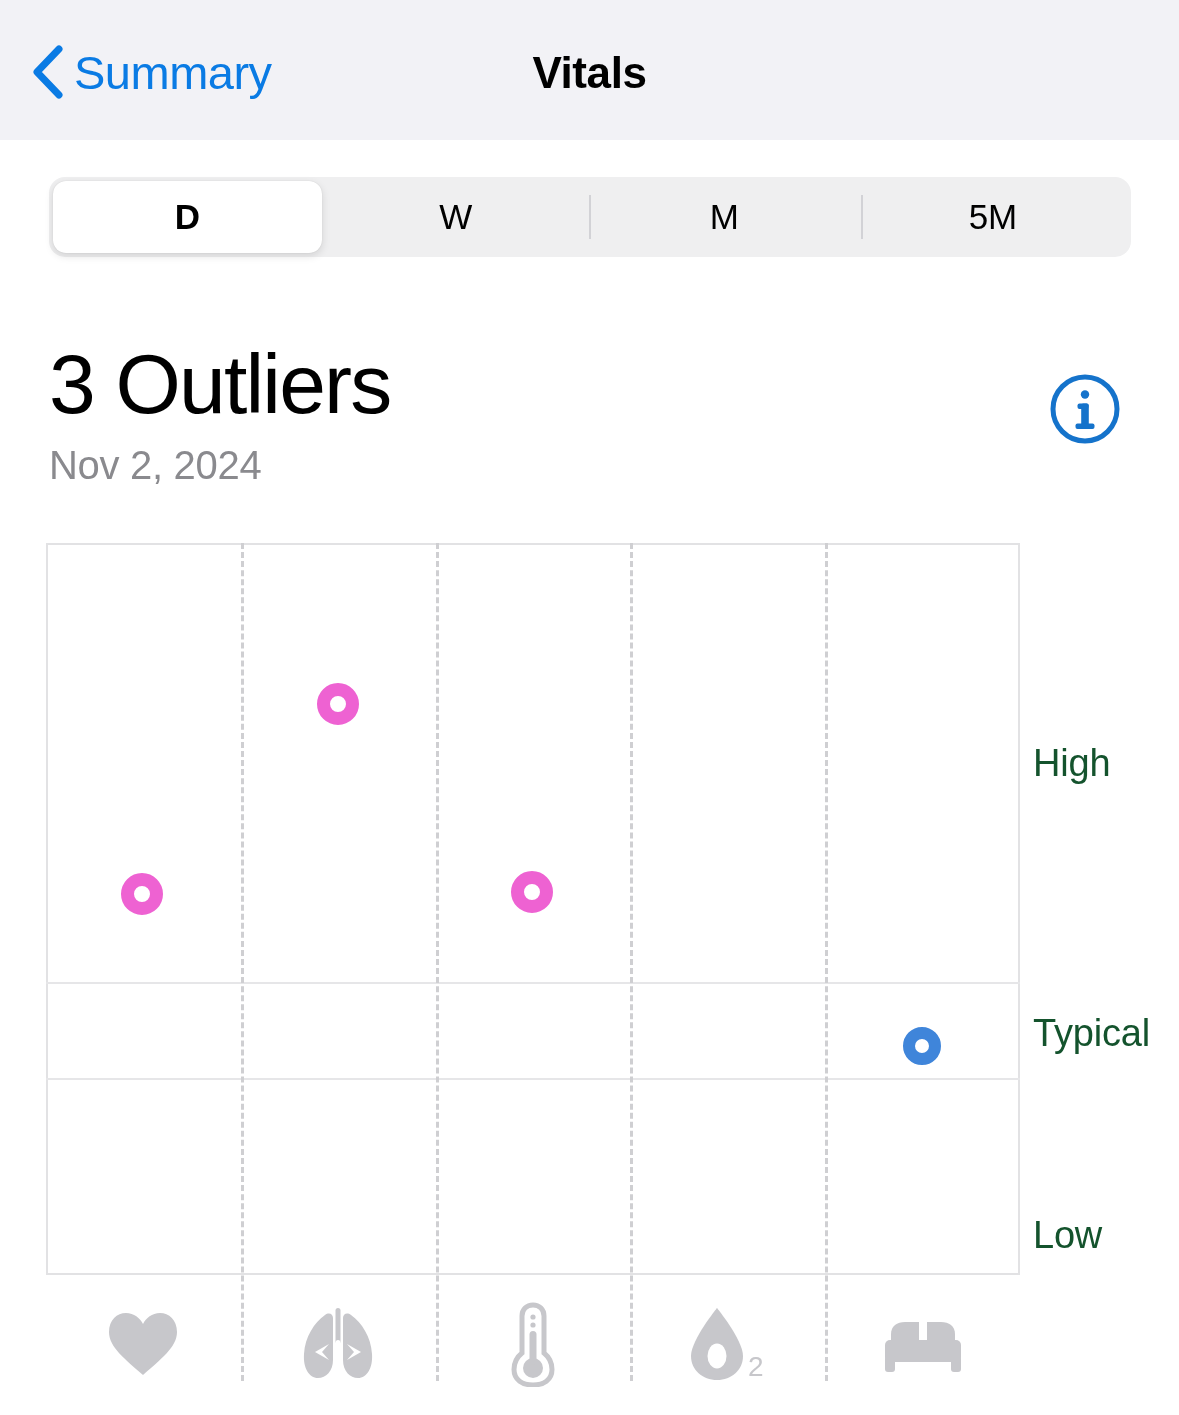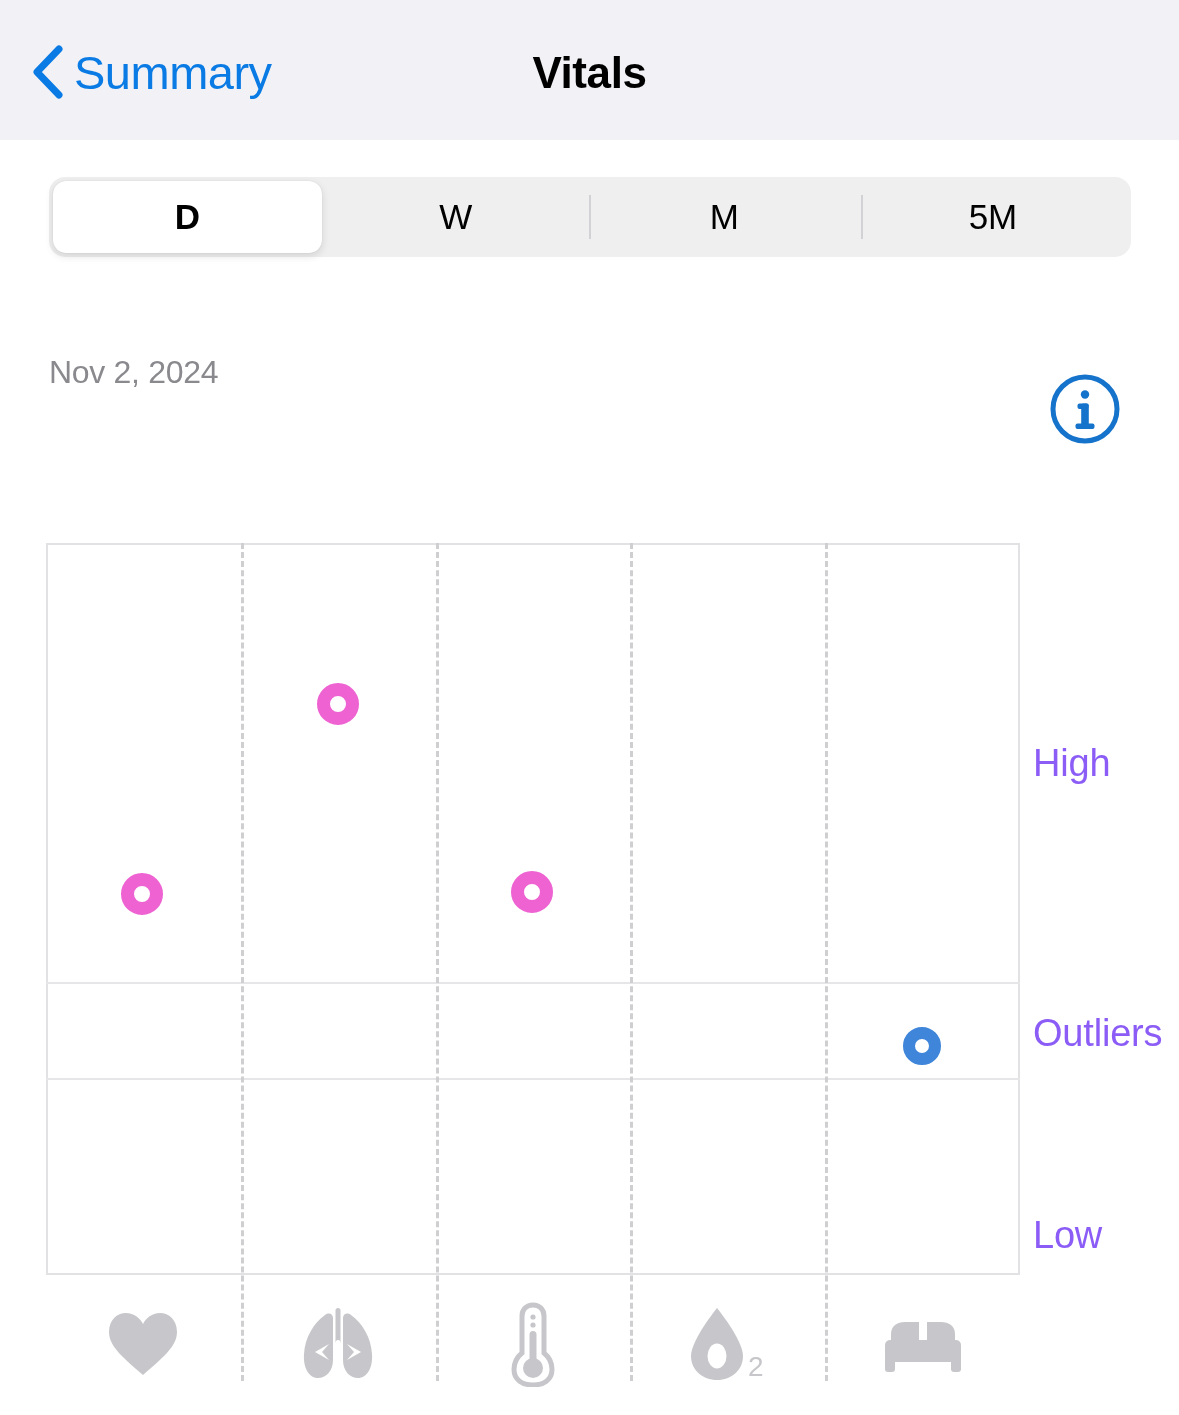--- a/index.html
+++ b/index.html
@@ -58,21 +58,21 @@
   .seg-div.d2 { left:812px; }
 
   
   .headline-wrap { position:absolute; left:49px; top:340px; }
   .headline {
     font-size:84px; font-weight:400; color:#000000;
     letter-spacing:-1.8px; line-height:1.06;
   }
   .subhead {
     margin-top:14px;
-    font-size:32px; color:#8A8A8E; letter-spacing:-0.3px; font-weight:400;
+    font-size:40px; color:#8A8A8E; letter-spacing:-0.3px; font-weight:400;
   }
   .info-btn {
     position:absolute; left:1048px; top:372px;
     width:74px; height:74px; cursor:pointer;
   }
 
   
   .chart {
     position:absolute; left:46px; top:543px;
     width:974px; height:732px;
@@ -90,21 +90,21 @@
   }
   .pt {
     position:absolute; border-radius:50%; background:transparent;
   }
   .pt.pink { border:13px solid #EE62D2; }
   .pt.blue { border:12px solid #3F85DA; }
 
   
   .band-label {
     position:absolute; left:1033px;
-    font-size:38px; color:#8b5cf6; letter-spacing:-0.2px; font-weight:400;
+    font-size:38px; color:#14532d; letter-spacing:-0.2px; font-weight:400;
   }
 
   
   .icon-row {
     position:absolute; left:46px; top:1285px; width:974px; height:120px;
   }
   .icon-cell {
     position:absolute; top:14px; width:90px; height:90px;
     display:flex; align-items:center; justify-content:center;
     cursor:pointer;
@@ -129,20 +129,21 @@
   <div class="segmented">
     <div class="seg-div d1"></div>
     <div class="seg-div d2"></div>
     <div class="seg-item selected">D</div>
     <div class="seg-item">W</div>
     <div class="seg-item">M</div>
     <div class="seg-item">5M</div>
   </div>
 
   <div class="headline-wrap">
+    <div class="headline">3 Outliers</div>
     <div class="subhead">Nov 2, 2024</div>
   </div>
 
   <div class="info-btn">
     <svg viewBox="0 0 74 74">
       <circle cx="37" cy="37" r="32" fill="none" stroke="#1573CB" stroke-width="5"></circle>
       <circle cx="37" cy="22.5" r="4.2" fill="#1573CB"></circle>
       <rect x="33.2" y="31.5" width="7.6" height="24" rx="2" fill="#1573CB"></rect>
       <rect x="27.5" y="51.5" width="19" height="5.6" rx="2" fill="#1573CB"></rect>
       <rect x="29.5" y="31.5" width="11" height="5.4" rx="2" fill="#1573CB"></rect>
@@ -160,21 +161,21 @@
     <div class="vgrid" style="left:584.4px;"></div>
     <div class="vgrid" style="left:779.2px;"></div>
 
     <div class="pt pink" style="left:75px;  top:330px; width:42px; height:42px;"></div>
     <div class="pt pink" style="left:271px; top:140px; width:42px; height:42px;"></div>
     <div class="pt pink" style="left:465px; top:328px; width:42px; height:42px;"></div>
     <div class="pt blue" style="left:857px; top:484px; width:38px; height:38px;"></div>
   </div>
 
   <div class="band-label" style="top:742px;">High</div>
-  <div class="band-label" style="top:1012px;">Outliers</div>
+  <div class="band-label" style="top:1012px;">Typical</div>
   <div class="band-label" style="top:1214px;">Low</div>
 
   <div class="icon-row">
 
     <div class="icon-cell" style="left:52px;">
       <svg width="76" height="70" viewBox="0 0 76 70">
         <path d="M38 66 C20 50 4 38 4 23 C4 11 12 4 21 4 C29 4 35 9 38 15 C41 9 47 4 55 4 C64 4 72 11 72 23 C72 38 56 50 38 66 Z" fill="#C7C7CB"></path>
       </svg>
     </div>
 

